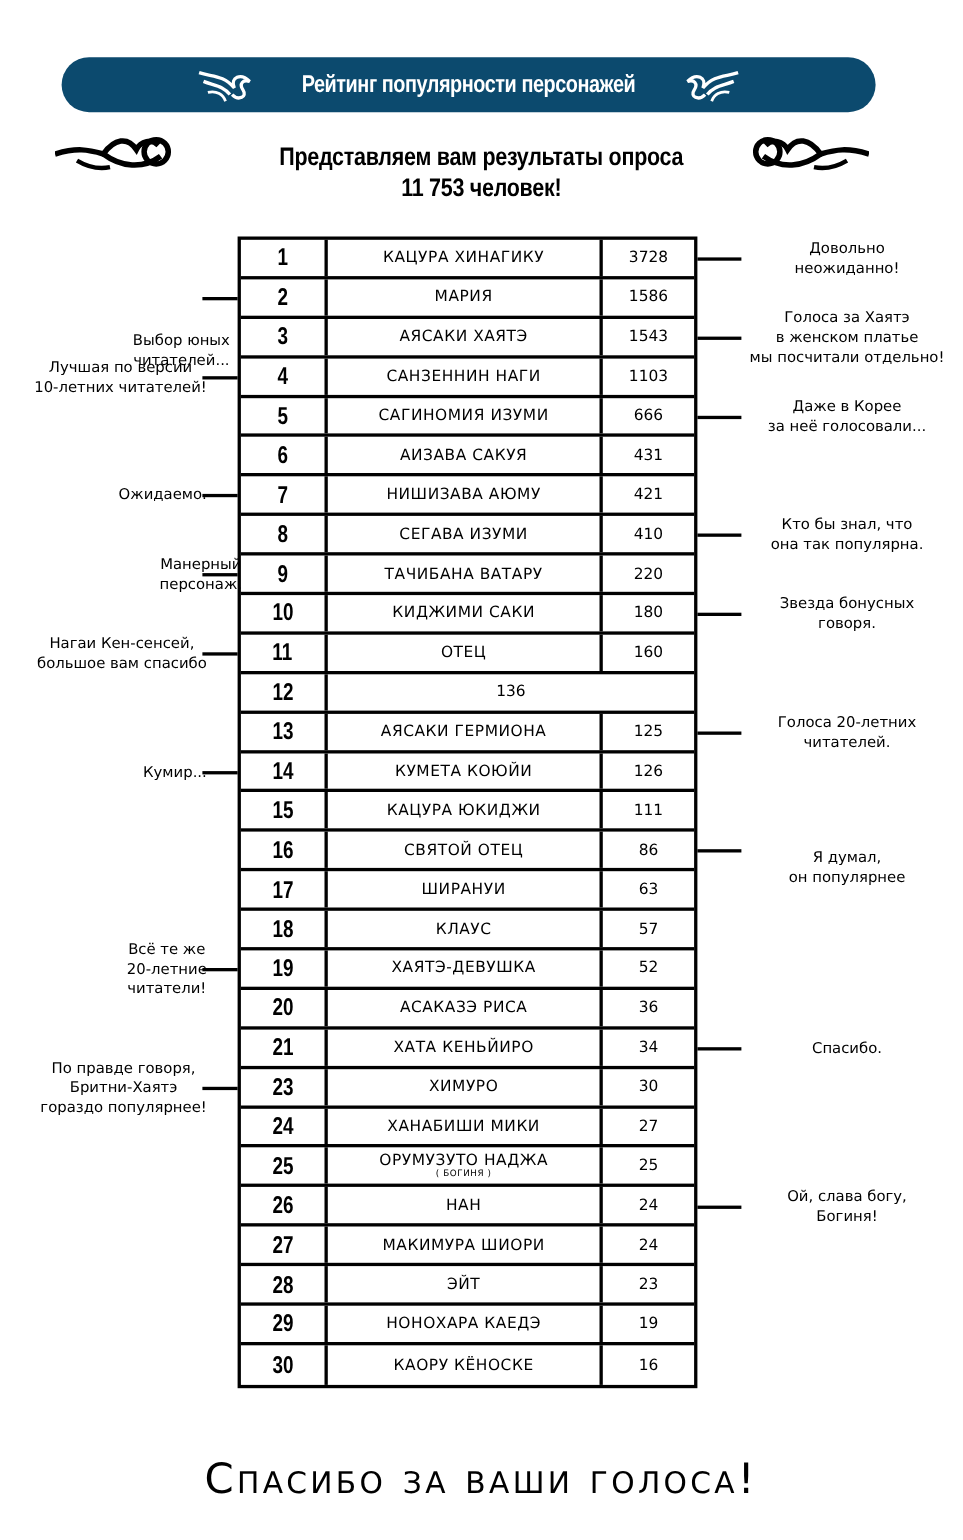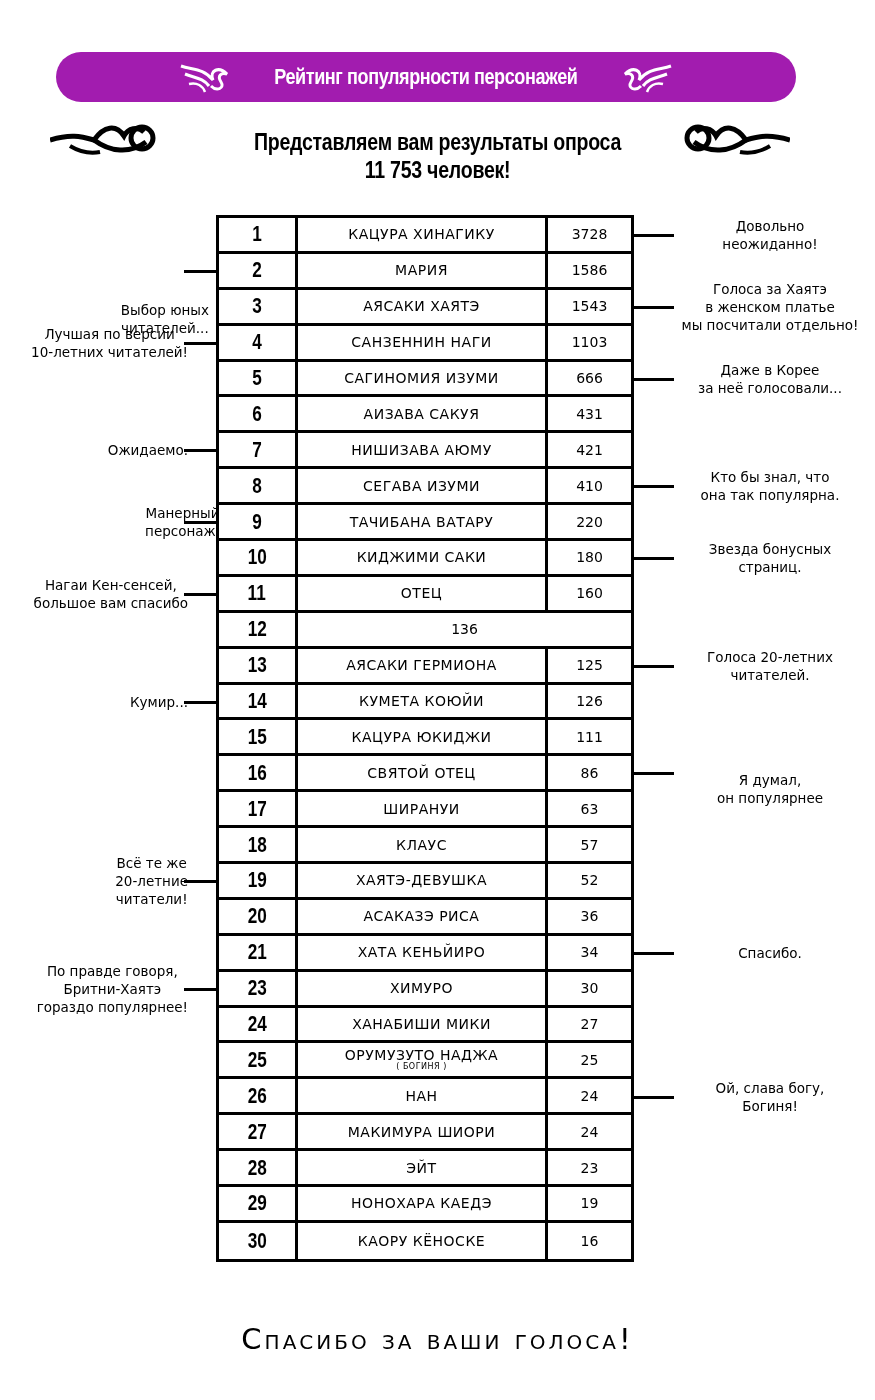--- a/index.html
+++ b/index.html
@@ -1,21 +1,21 @@
 <!DOCTYPE html>
 <html><head>
 <meta charset="utf-8">
 <style>
   * { box-sizing: border-box; margin: 0; padding: 0; }
   html, body { width: 875px; height: 1400px; background: #ffffff; overflow: hidden; }
   body { position: relative; font-family: "DejaVu Sans", sans-serif; color: #000; }
 
   .banner {
     position: absolute; left: 56px; top: 52px; width: 740px; height: 50px;
-    background: #a21caf; border-radius: 25px;
+    background: #0c4a6e; border-radius: 25px;
     display: flex; align-items: center; justify-content: center; gap: 10px;
   }
   .banner-title {
     color: #fff; font-family: "Liberation Sans", sans-serif; font-weight: bold;
     font-size: 22px; letter-spacing: -0.5px; transform: scaleX(0.82);
     white-space: nowrap;
   }
   .flourish { display: inline-block; }
 
   .subtitle {
@@ -51,21 +51,21 @@
   }
 
   .note {
     position: absolute; font-size: 13.5px; line-height: 18px; text-align: center;
     white-space: nowrap;
   }
   .conn { position: absolute; height: 3px; background: #000; }
 
   .footer {
     position: absolute; left: 0; top: 1322px; width: 875px; text-align: center;
-    font-size: 29px; letter-spacing: 3px; font-variant: small-caps;
+    font-size: 38px; letter-spacing: 3px; font-variant: small-caps;
   }
 </style>
 </head>
 <body>
 
 <div class="banner">
   <svg class="flourish" width="52" height="34" viewBox="0 0 52 34">
     <path d="M2 6 C14 10 24 8 34 20 C30 10 40 6 48 14 C42 12 38 16 42 22 C46 28 38 32 32 26" stroke="#fff" stroke-width="3" fill="none"></path>
     <path d="M6 14 C16 18 24 18 30 26" stroke="#fff" stroke-width="3" fill="none"></path>
     <path d="M10 24 C18 22 24 26 26 32" stroke="#fff" stroke-width="2.5" fill="none"></path>
@@ -415,21 +415,21 @@
       <div>за неё голосовали...</div>
     </div>
     <div class="conn" style="top: 485.25px; left: 634px; width: 40px;"></div>
     <div class="note" style="top: 468.25px; left: 670px; width: 200px;">
       <div>Кто бы знал, что</div>
       <div>она так популярна.</div>
     </div>
     <div class="conn" style="top: 557.05px; left: 634px; width: 40px;"></div>
     <div class="note" style="top: 540.05px; left: 670px; width: 200px;">
       <div>Звезда бонусных</div>
-      <div>страниц.</div>
+      <div>говоря.</div>
     </div>
     <div class="conn" style="top: 664.75px; left: 634px; width: 40px;"></div>
     <div class="note" style="top: 647.75px; left: 670px; width: 200px;">
       <div>Голоса 20-летних</div>
       <div>читателей.</div>
     </div>
     <div class="conn" style="top: 772.45px; left: 634px; width: 40px;"></div>
     <div class="note" style="top: 755.45px; left: 670px; width: 200px; margin-top: 16px;">
       <div>Я думал,</div>
       <div>он популярнее</div>

